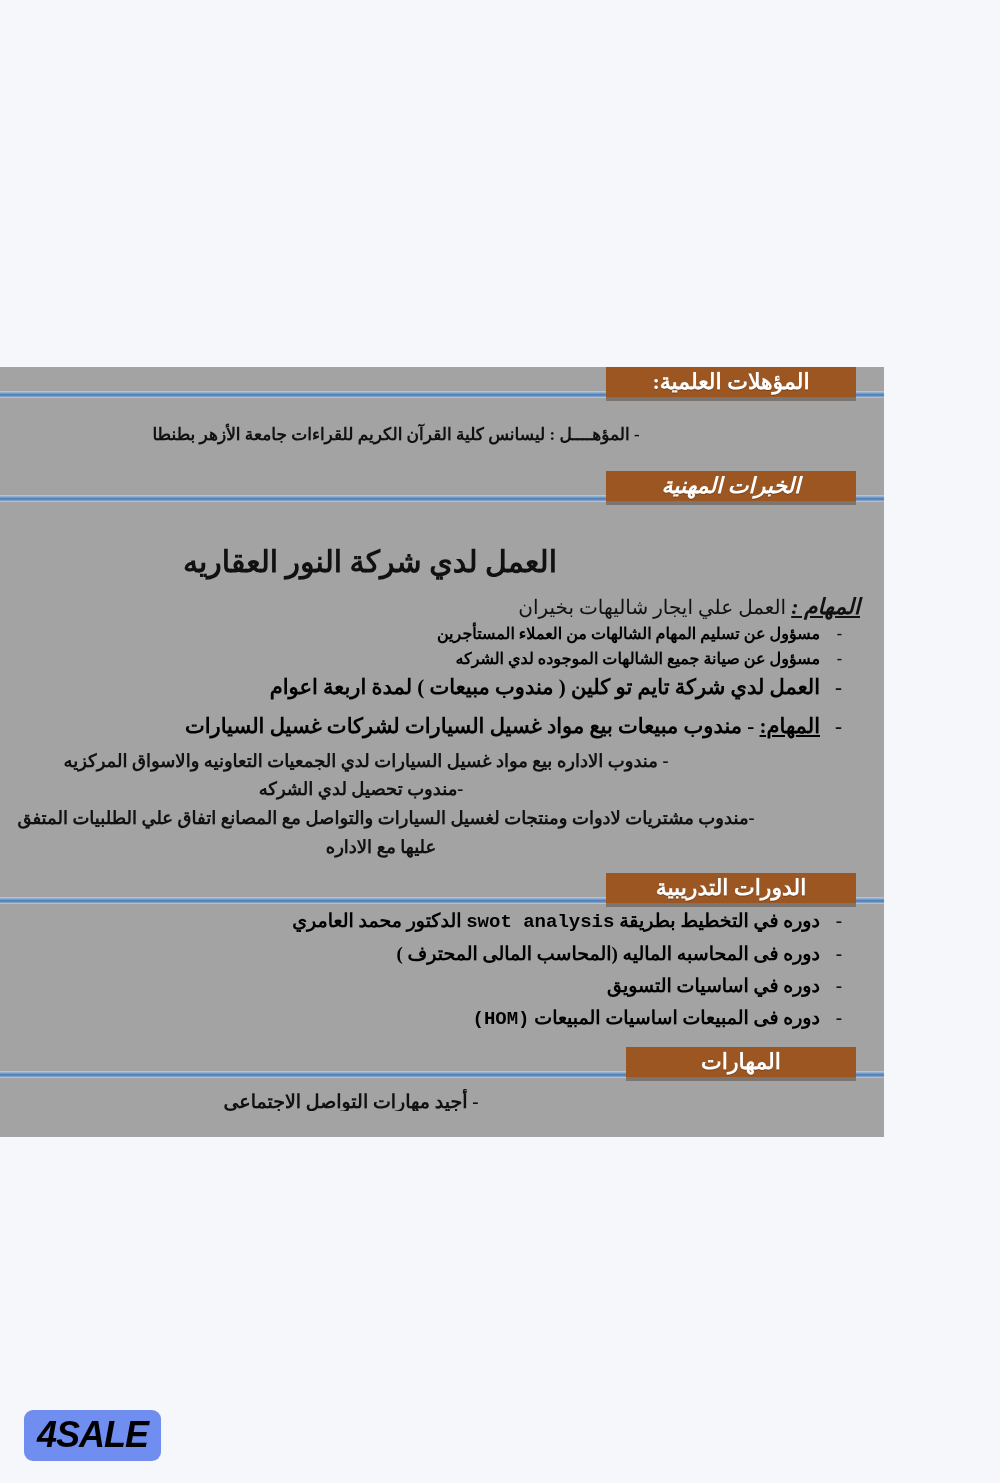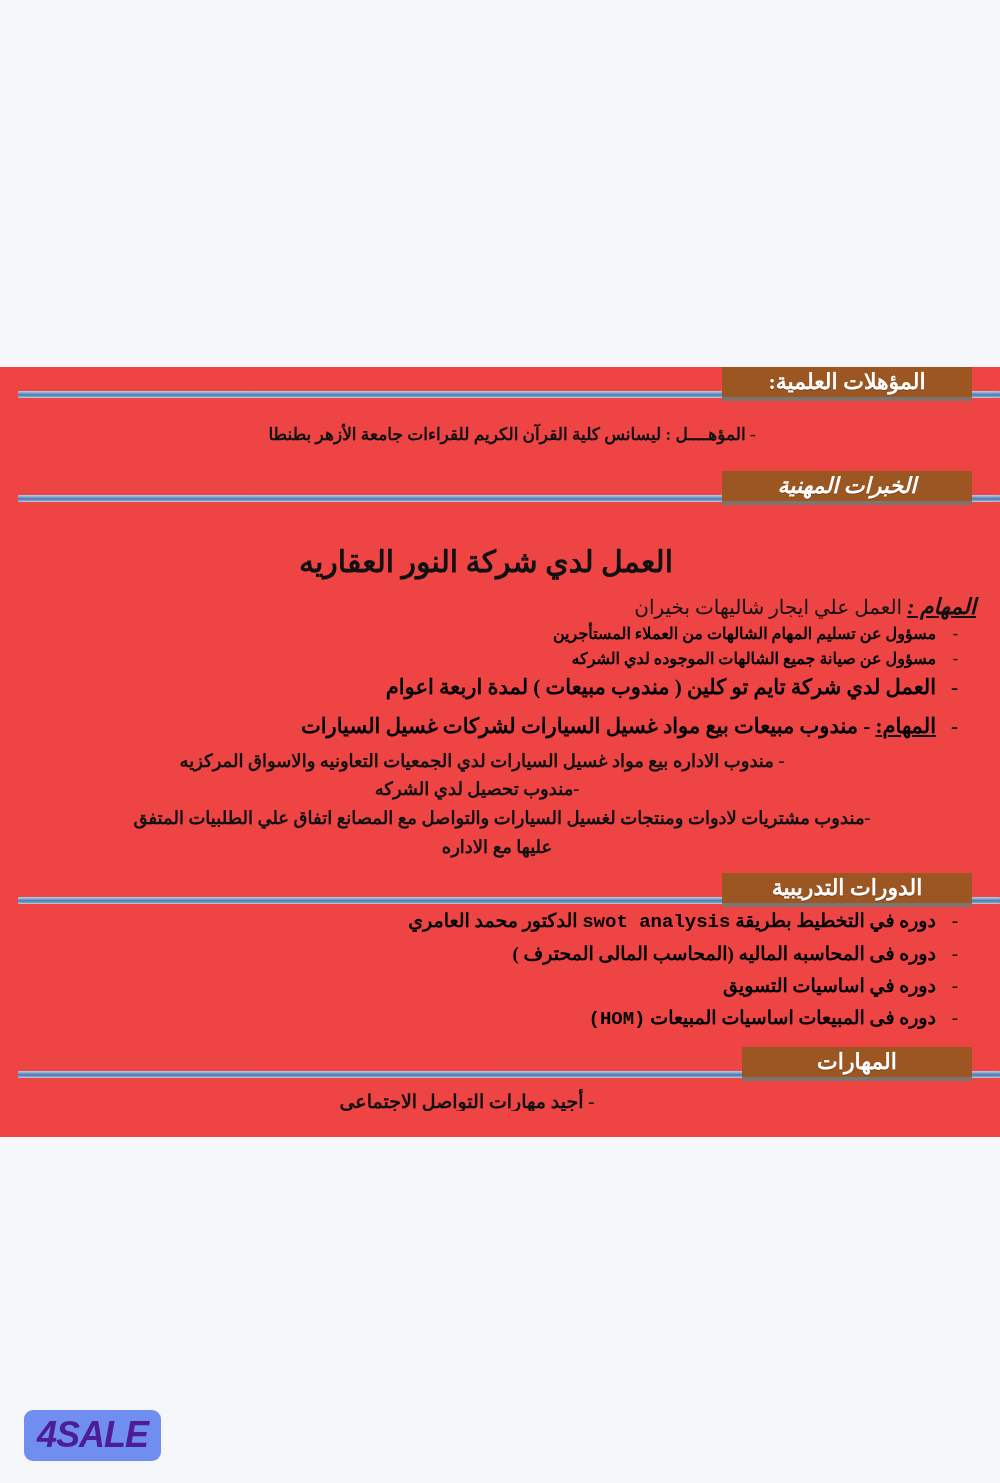--- a/index.html
+++ b/index.html
@@ -18,23 +18,23 @@
   
   .app-bg {
     position: absolute;
     inset: 0;
     background: #f6f7fa;
   }
   .doc-sheet {
     position: absolute;
     left: 0;
     top: 367px;
-    width: 1000px;
+    width: 884px;
     height: 770px;
-    background: #ef4444;
+    background: #a3a3a3;
     overflow: hidden;
   }
   .doc-inner {
     position: relative;
     width: 1000px;
     height: 770px;
     direction: rtl;
   }
 
   
@@ -223,21 +223,21 @@
     position: absolute;
     left: 24px;
     bottom: 22px;
     background: #6f8ef0;
     border-radius: 9px;
     padding: 7px 13px 8px 13px;
     display: inline-block;
   }
   .watermark span {
     display: block;
-    color: #4c1d95;
+    color: #000000;
     font-family: "Liberation Sans", sans-serif;
     font-weight: 700;
     font-style: italic;
     font-size: 36px;
     line-height: 1;
     letter-spacing: -1px;
   }
 </style>
 </head>
 <body>

